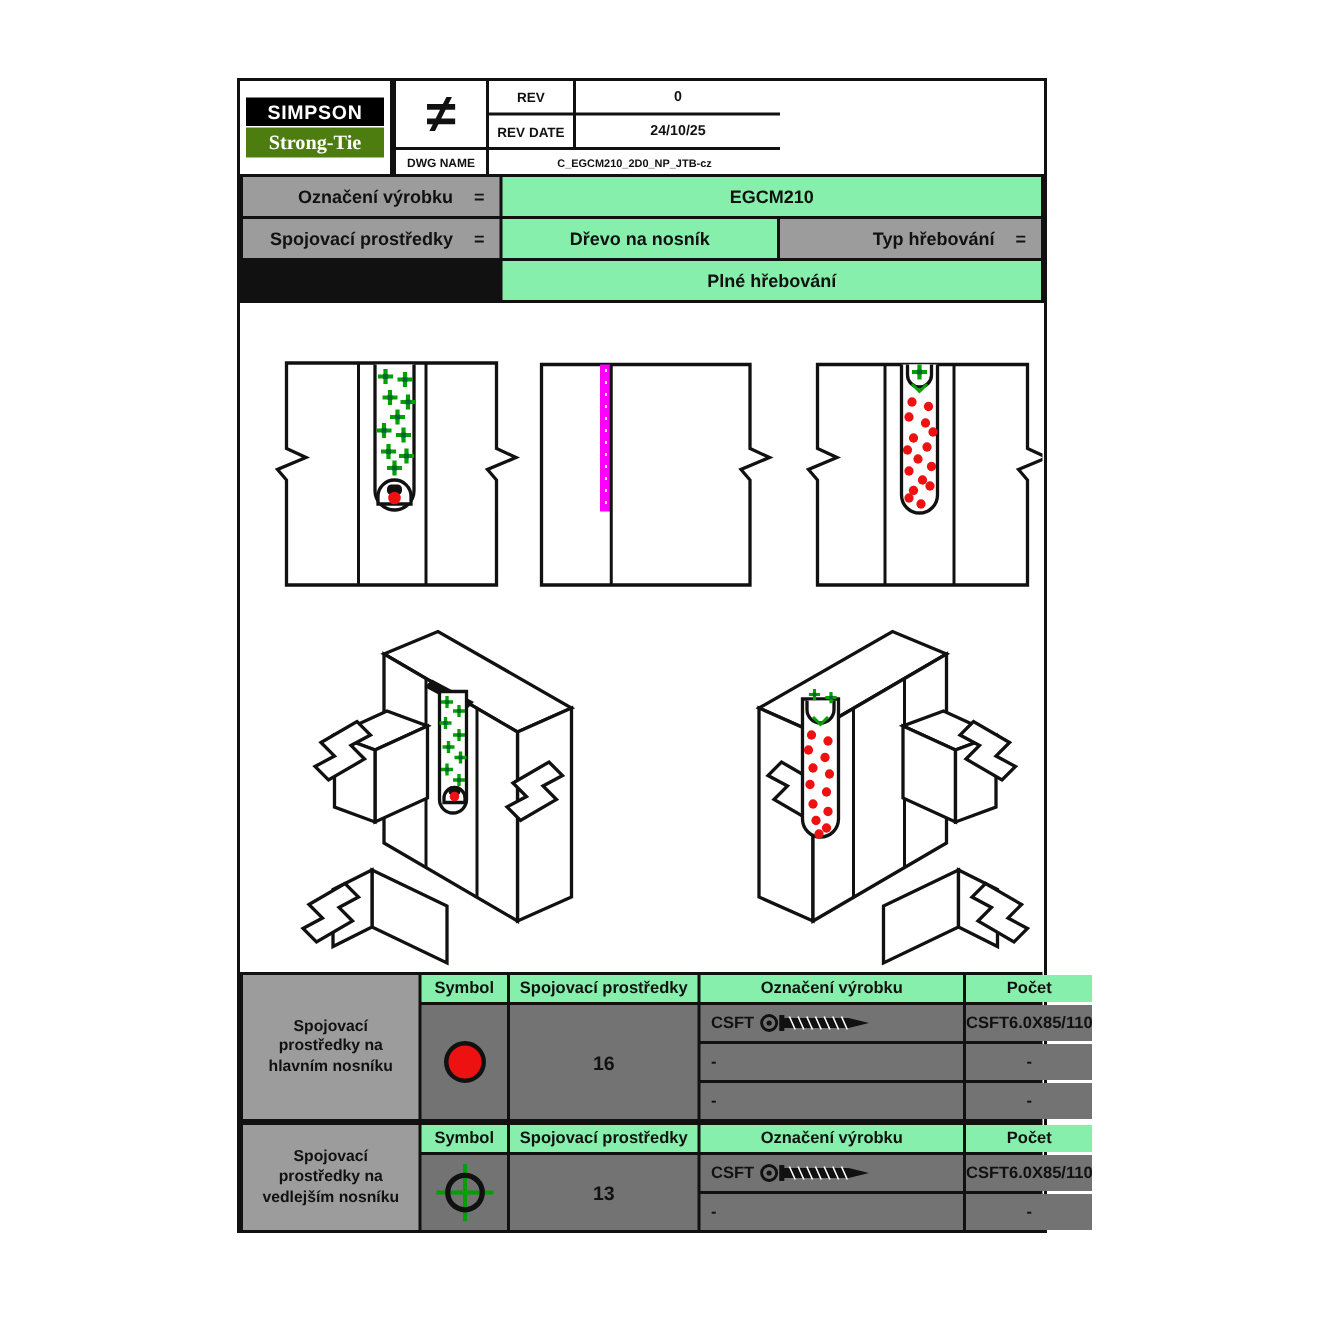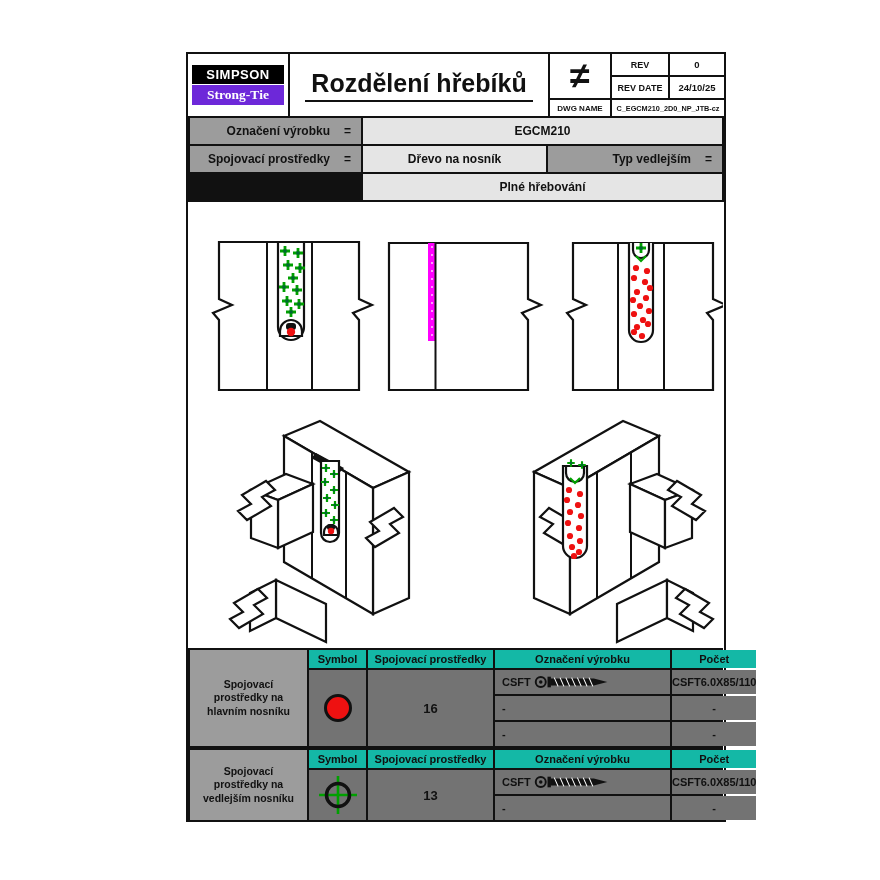--- a/index.html
+++ b/index.html
@@ -1,74 +1,71 @@
 <!DOCTYPE html>
 <html><head>
 <meta charset="utf-8">
 <style>
   html,body{margin:0;padding:0;background:#fff;}
   body{width:880px;height:880px;position:relative;font-family:"Liberation Sans",sans-serif;color:#111;}
-  .page{position:absolute;left:186px;top:52px;width:540px;height:770px;border:2.5px solid #111;background:#fff;box-sizing:border-box;}
+  .page{position:absolute;left:158px;top:52px;width:540px;height:770px;border:2.5px solid #111;background:#fff;box-sizing:border-box;}
 
   
   .titleblock{display:grid;grid-template-columns:102px 1fr 176px;height:62px;}
   .logocell{border-right:2px solid #111;padding:3px 4px;display:flex;flex-direction:column;justify-content:center;gap:1px;}
   .logo-top{background:#000;color:#fff;font-weight:bold;font-size:13px;text-align:center;padding:2px 0;letter-spacing:.5px;}
-  .logo-bot{background:#6d28d9;color:#fff;font-weight:bold;font-size:13.5px;text-align:center;padding:2px 0;font-family:"Liberation Serif",serif;}
+  .logo-bot{background:#4d7c0f;color:#fff;font-weight:bold;font-size:13.5px;text-align:center;padding:2px 0;font-family:"Liberation Serif",serif;}
   .titlecell{display:flex;align-items:center;justify-content:center;}
   .titlecell span{font-size:25px;font-weight:bold;border-bottom:2.5px solid #111;padding:0 6px 2px;}
   .revblock{border-left:2px solid #111;display:grid;grid-template-columns:60px 56px 1fr;grid-template-rows:21px 21px 1fr;background:#111;gap:2px;}
   .revblock>div{background:#fff;display:flex;align-items:center;justify-content:center;}
   .neq{grid-column:1;grid-row:1/3;font-size:36px;font-weight:bold;line-height:1;}
   .rlbl{font-size:9px;font-weight:bold;}
   .rval{font-size:9.5px;font-weight:bold;}
   .dwglbl{grid-column:1;grid-row:3;font-size:8px;font-weight:bold;}
   .dwgval{grid-column:2/4;grid-row:3;font-size:7.3px;font-weight:bold;white-space:nowrap;}
 
   
   .infotable{display:grid;grid-template-columns:171px 183px 1fr;grid-auto-rows:26px;background:#111;gap:2px;padding:2px;}
   .infotable .lab{background:#9c9c9c;display:flex;align-items:center;justify-content:flex-end;font-weight:bold;font-size:12px;padding-right:10px;gap:14px;}
-  .infotable .val{background:#e5e5e5;display:flex;align-items:center;justify-content:center;font-weight:bold;font-size:12px;}
+  .infotable .val{background:#86efac;display:flex;align-items:center;justify-content:center;font-weight:bold;font-size:12px;}
   .span2{grid-column:2/4;}
 
   
   .drawarea{position:absolute;left:0;top:148px;width:535px;height:446px;}
   svg .ln{fill:none;stroke:#111;stroke-width:2;}
   svg .fc{fill:#fff;stroke:#111;stroke-width:2.2;}
 
   
   .ftable{position:absolute;left:0;width:535px;display:grid;background:#111;gap:2px;padding:2px;box-sizing:border-box;
           grid-template-columns:117px 57px 125px 175px 1fr;}
   .ft1{top:594px;grid-template-rows:18px 24px 24px 24px;}
   .ft2{top:694px;grid-template-rows:18px 24px 24px;}
   .ftable>div{background:#737373;display:flex;align-items:center;justify-content:center;}
-  .ftable .hd{background:#14b8a6;font-weight:bold;font-size:11px;}
+  .ftable .hd{background:#86efac;font-weight:bold;font-size:11px;}
   .ftable .biglab{background:#9c9c9c;font-weight:bold;font-size:10.5px;text-align:center;line-height:1.25;padding:0 6px;}
   .ft1 .biglab{grid-row:1/5;text-align:center;}
   .ft2 .biglab{grid-row:1/4;}
   .ft1 .sym{grid-row:2/5;}
   .ft2 .sym{grid-row:2/4;}
   .ft1 .cnt{grid-row:2/5;font-weight:bold;font-size:13px;}
   .ft2 .cnt{grid-row:2/4;font-weight:bold;font-size:13px;}
   .fast{justify-content:flex-start !important;padding-left:7px;gap:3px;font-weight:bold;font-size:11px;}
   .prod{font-weight:bold;font-size:11px;}
 </style>
 </head>
 <body>
 
 <div class="page">
 
   <div class="titleblock">
     <div class="logocell">
       <div class="logo-top">SIMPSON</div>
       <div class="logo-bot">Strong-Tie</div>
     </div>
-    <div class="titlecell">
-      <span>Rozdělení hřebíků</span>
-    </div>
     <div class="revblock">
       <div class="neq">≠</div>
       <div class="rlbl">REV</div>
       <div class="rval">0</div>
       <div class="rlbl">REV DATE</div>
       <div class="rval">24/10/25</div>
       <div class="dwglbl">DWG NAME</div>
       <div class="dwgval">C_EGCM210_2D0_NP_JTB-cz</div>
     </div>
   </div>
@@ -78,21 +75,21 @@
       <span>Označení výrobku</span>
         <span>=</span>
     </div>
     <div class="val span2">EGCM210</div>
     <div class="lab">
       <span>Spojovací prostředky</span>
         <span>=</span>
     </div>
     <div class="val">Dřevo na nosník</div>
     <div class="lab">
-      <span>Typ vedlejším</span>
+      <span>Typ hřebování</span>
         <span>=</span>
     </div>
     <div class="val span2">Plné hřebování</div>
   </div>
 
   <div class="drawarea">
     <svg width="535" height="446" viewBox="0 148 535 446">
       <defs>
         <g id="gcross">
           <path d="M-5,0 H5 M0,-5 V5" stroke="#00a000" stroke-width="2.8" fill="none"></path>

